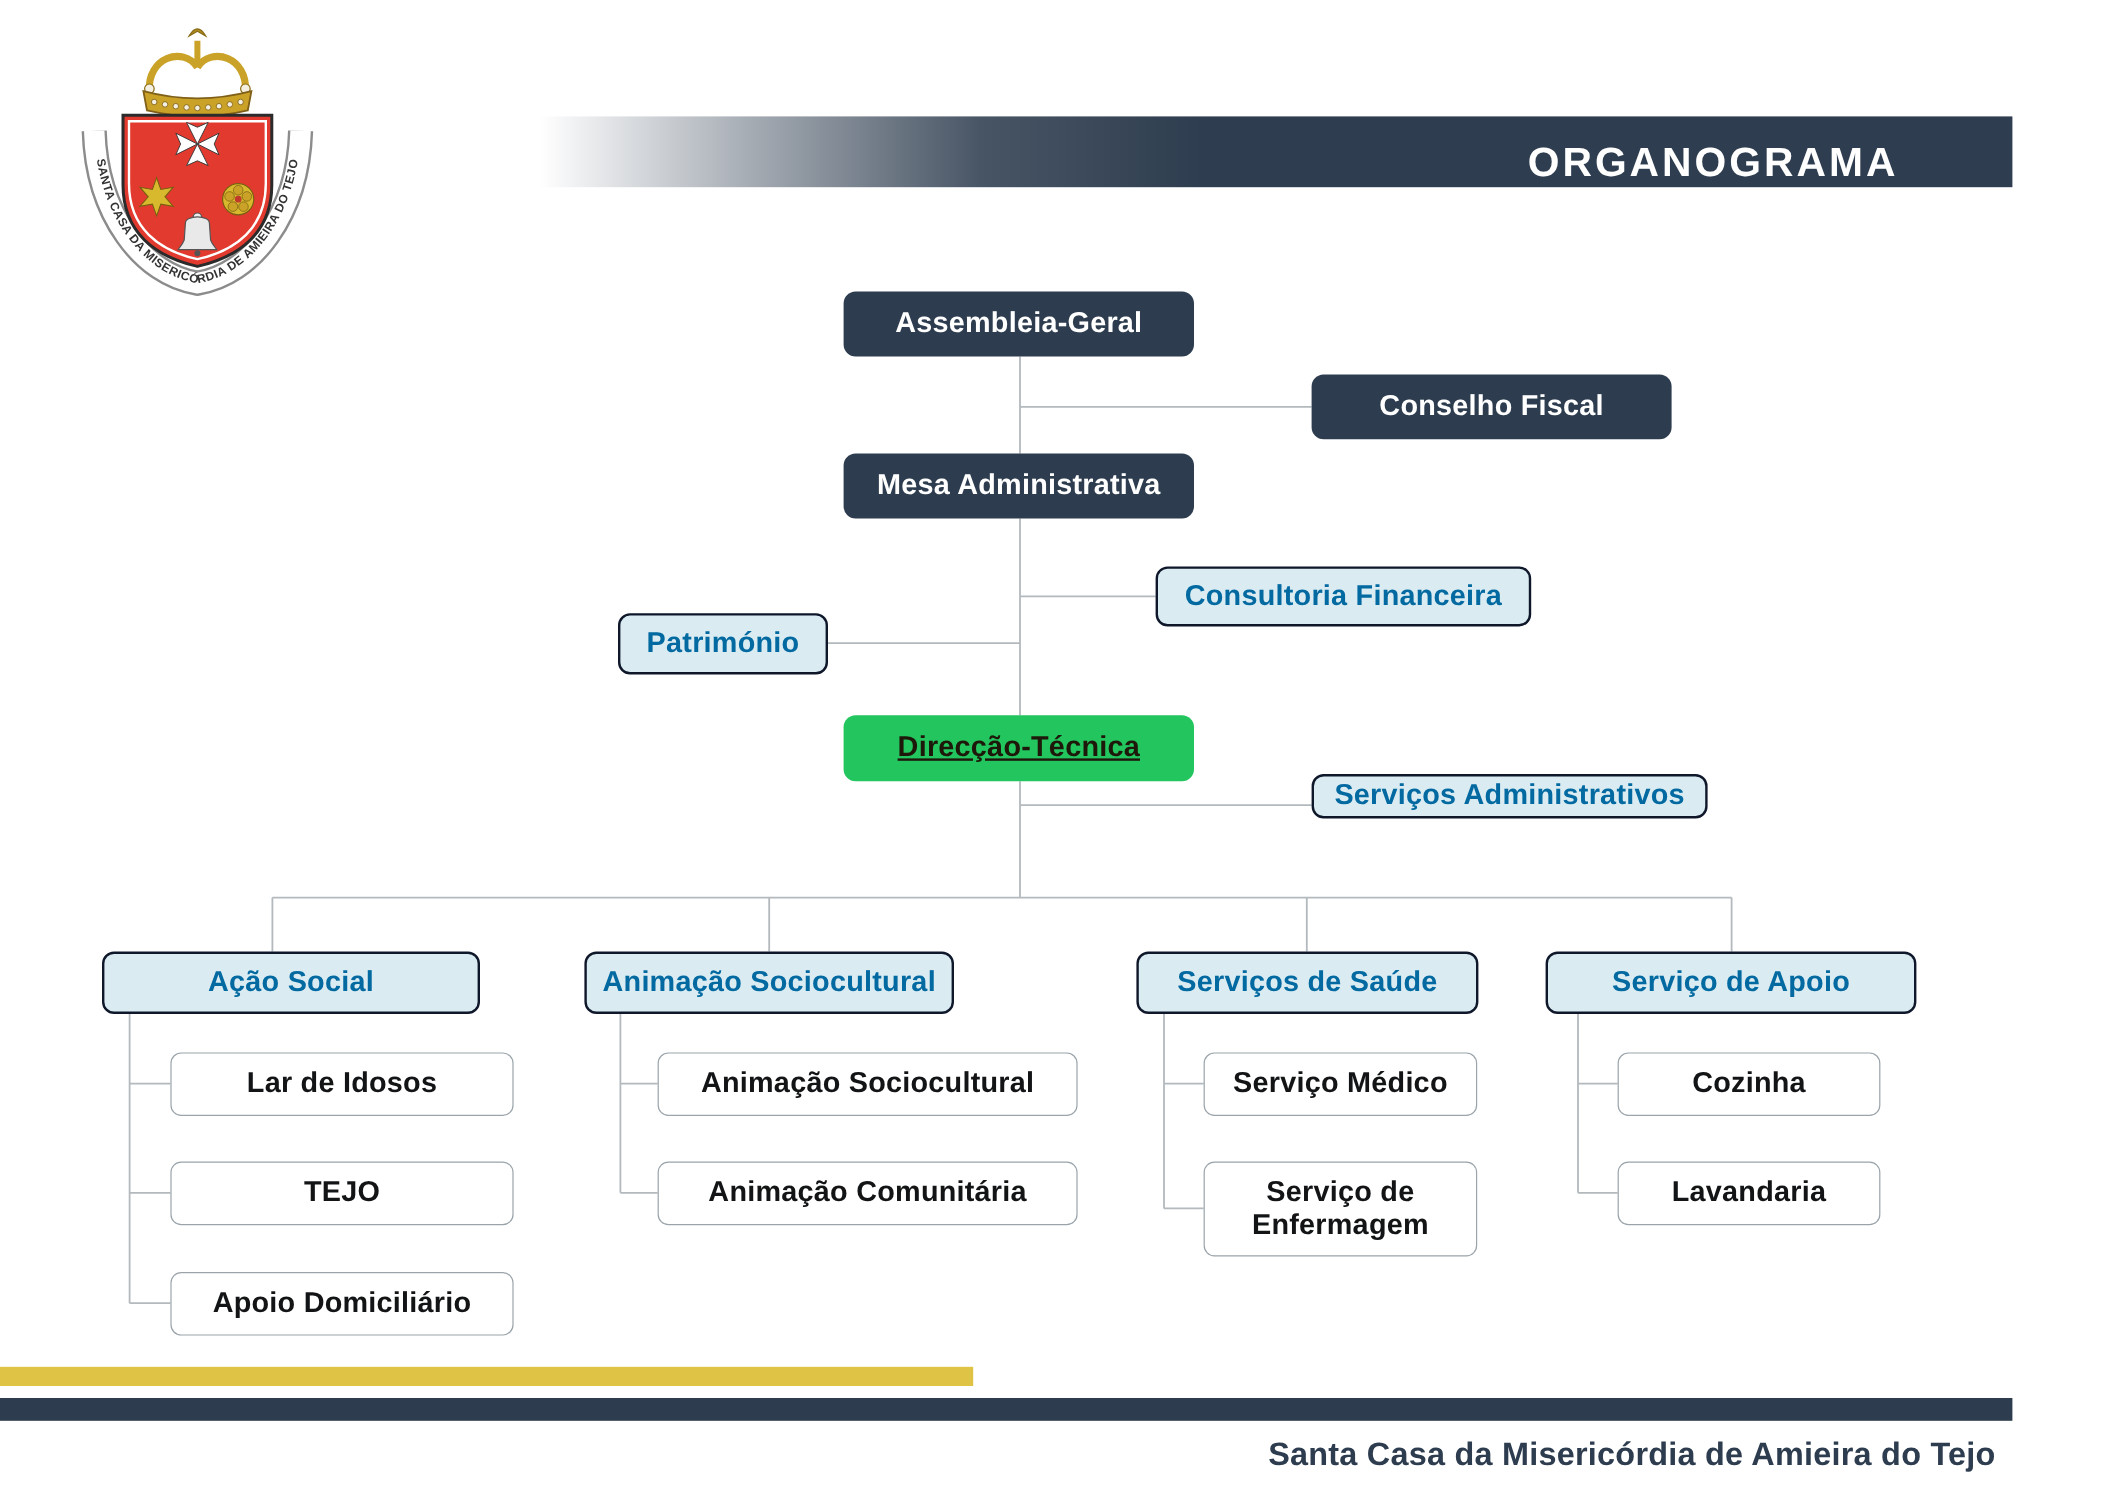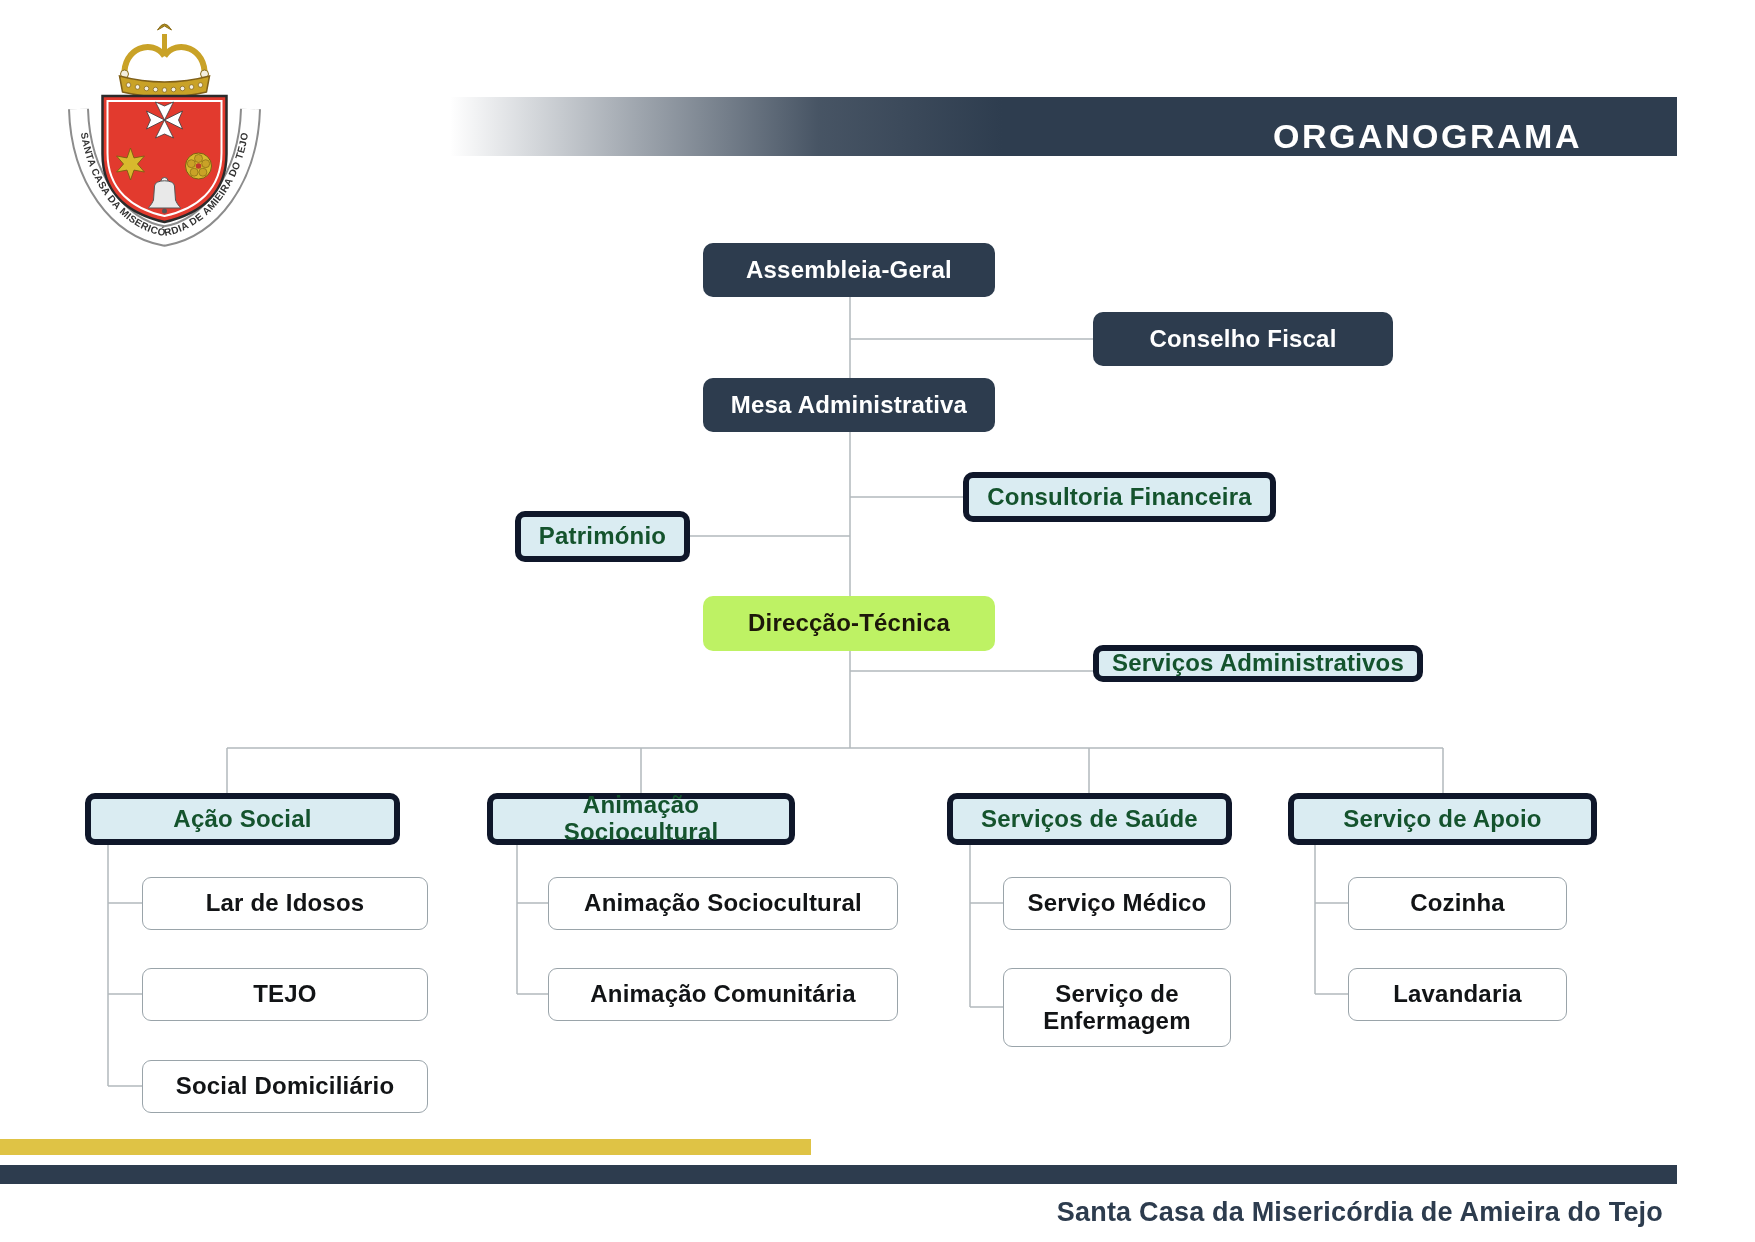--- a/index.html
+++ b/index.html
@@ -9,22 +9,22 @@
   }
   svg{display:block;}
   .lines{position:absolute;left:0;top:0;width:1755px;height:1242px;z-index:1;}
   .box{
     position:absolute;z-index:2;box-sizing:border-box;
     display:flex;align-items:center;justify-content:center;text-align:center;
     font-size:24px;font-weight:600;line-height:1.12;padding:0 10px;
     border-radius:10px;letter-spacing:0.2px;
   }
   .navy{background:#2d3c4e;color:#ffffff;}
-  .blue{background:#daecf2;border:6px solid #0f172a;color:#14532d;}
-  .gold{background:#bef264;color:#1d180a;}
+  .blue{background:#daecf2;border:2px solid #0f172a;color:#0369a1;}
+  .gold{background:#22c55e;color:#1d180a;text-decoration:underline;}
   .white{background:#ffffff;border:1.5px solid #9aa4aa;border-radius:9px;color:#121416;}
   .header-bar{
     position:absolute;left:450px;top:97px;width:1227px;height:59px;z-index:2;
     background:linear-gradient(90deg, rgba(46,61,79,0) 0%, rgba(46,61,79,0.45) 15%,
                rgba(46,61,79,0.88) 30%, #2e3d4f 45%);
     display:flex;align-items:center;justify-content:flex-end;
   }
   .header-title{
     color:#ffffff;font-size:34px;font-weight:700;letter-spacing:2.5px;
     padding-right:95px;
@@ -132,21 +132,21 @@
   <div class="box gold" style="left:703px;top:596px;width:292px;height:55px">Direcção-Técnica</div>
   <div class="box blue" style="left:1093px;top:645px;width:330px;height:37px">Serviços Administrativos</div>
 
   <div class="box blue" style="left:85px;top:793px;width:315px;height:52px">Ação Social</div>
   <div class="box blue" style="left:487px;top:793px;width:308px;height:52px">Animação Sociocultural</div>
   <div class="box blue" style="left:947px;top:793px;width:285px;height:52px">Serviços de Saúde</div>
   <div class="box blue" style="left:1288px;top:793px;width:309px;height:52px">Serviço de Apoio</div>
 
   <div class="box white" style="left:142px;top:877px;width:286px;height:53px">Lar de Idosos</div>
   <div class="box white" style="left:142px;top:968px;width:286px;height:53px">TEJO</div>
-  <div class="box white" style="left:142px;top:1060px;width:286px;height:53px">Social Domiciliário</div>
+  <div class="box white" style="left:142px;top:1060px;width:286px;height:53px">Apoio Domiciliário</div>
 
   <div class="box white" style="left:548px;top:877px;width:350px;height:53px">Animação Sociocultural</div>
   <div class="box white" style="left:548px;top:968px;width:350px;height:53px">Animação Comunitária</div>
 
   <div class="box white" style="left:1003px;top:877px;width:228px;height:53px">Serviço Médico</div>
   <div class="box white" style="left:1003px;top:968px;width:228px;height:79px">Serviço de Enfermagem</div>
 
   <div class="box white" style="left:1348px;top:877px;width:219px;height:53px">Cozinha</div>
   <div class="box white" style="left:1348px;top:968px;width:219px;height:53px">Lavandaria</div>
 

